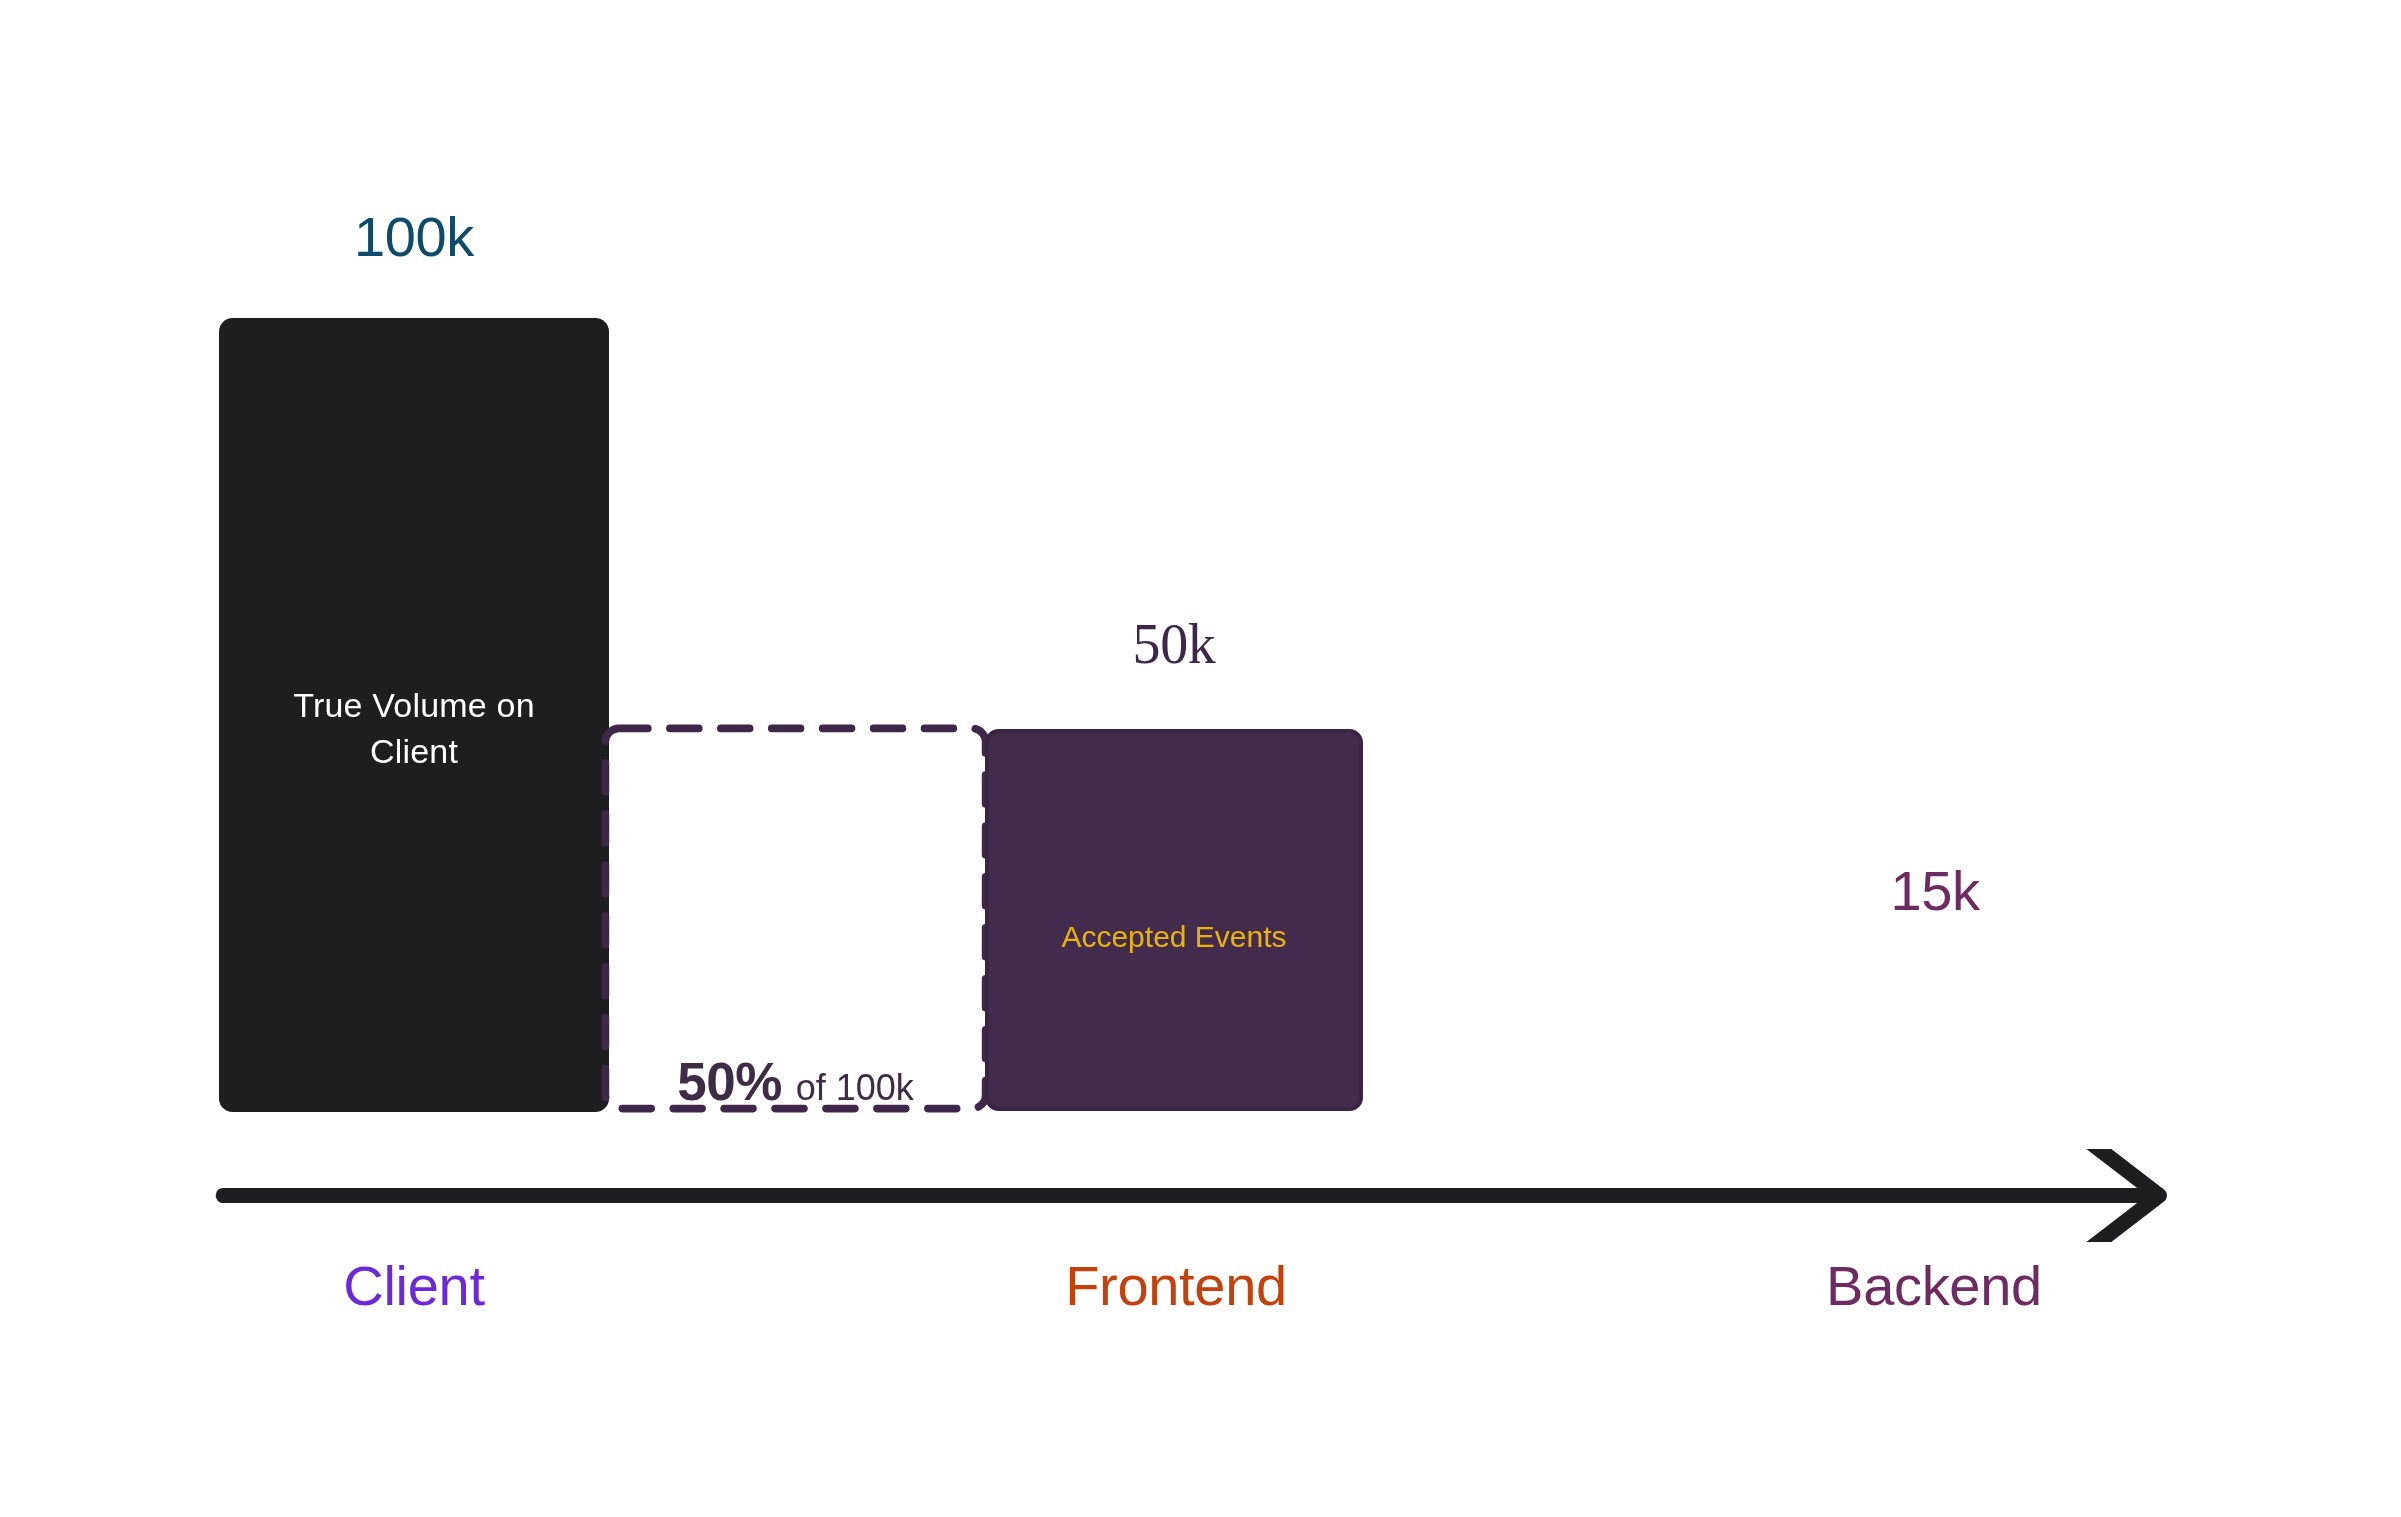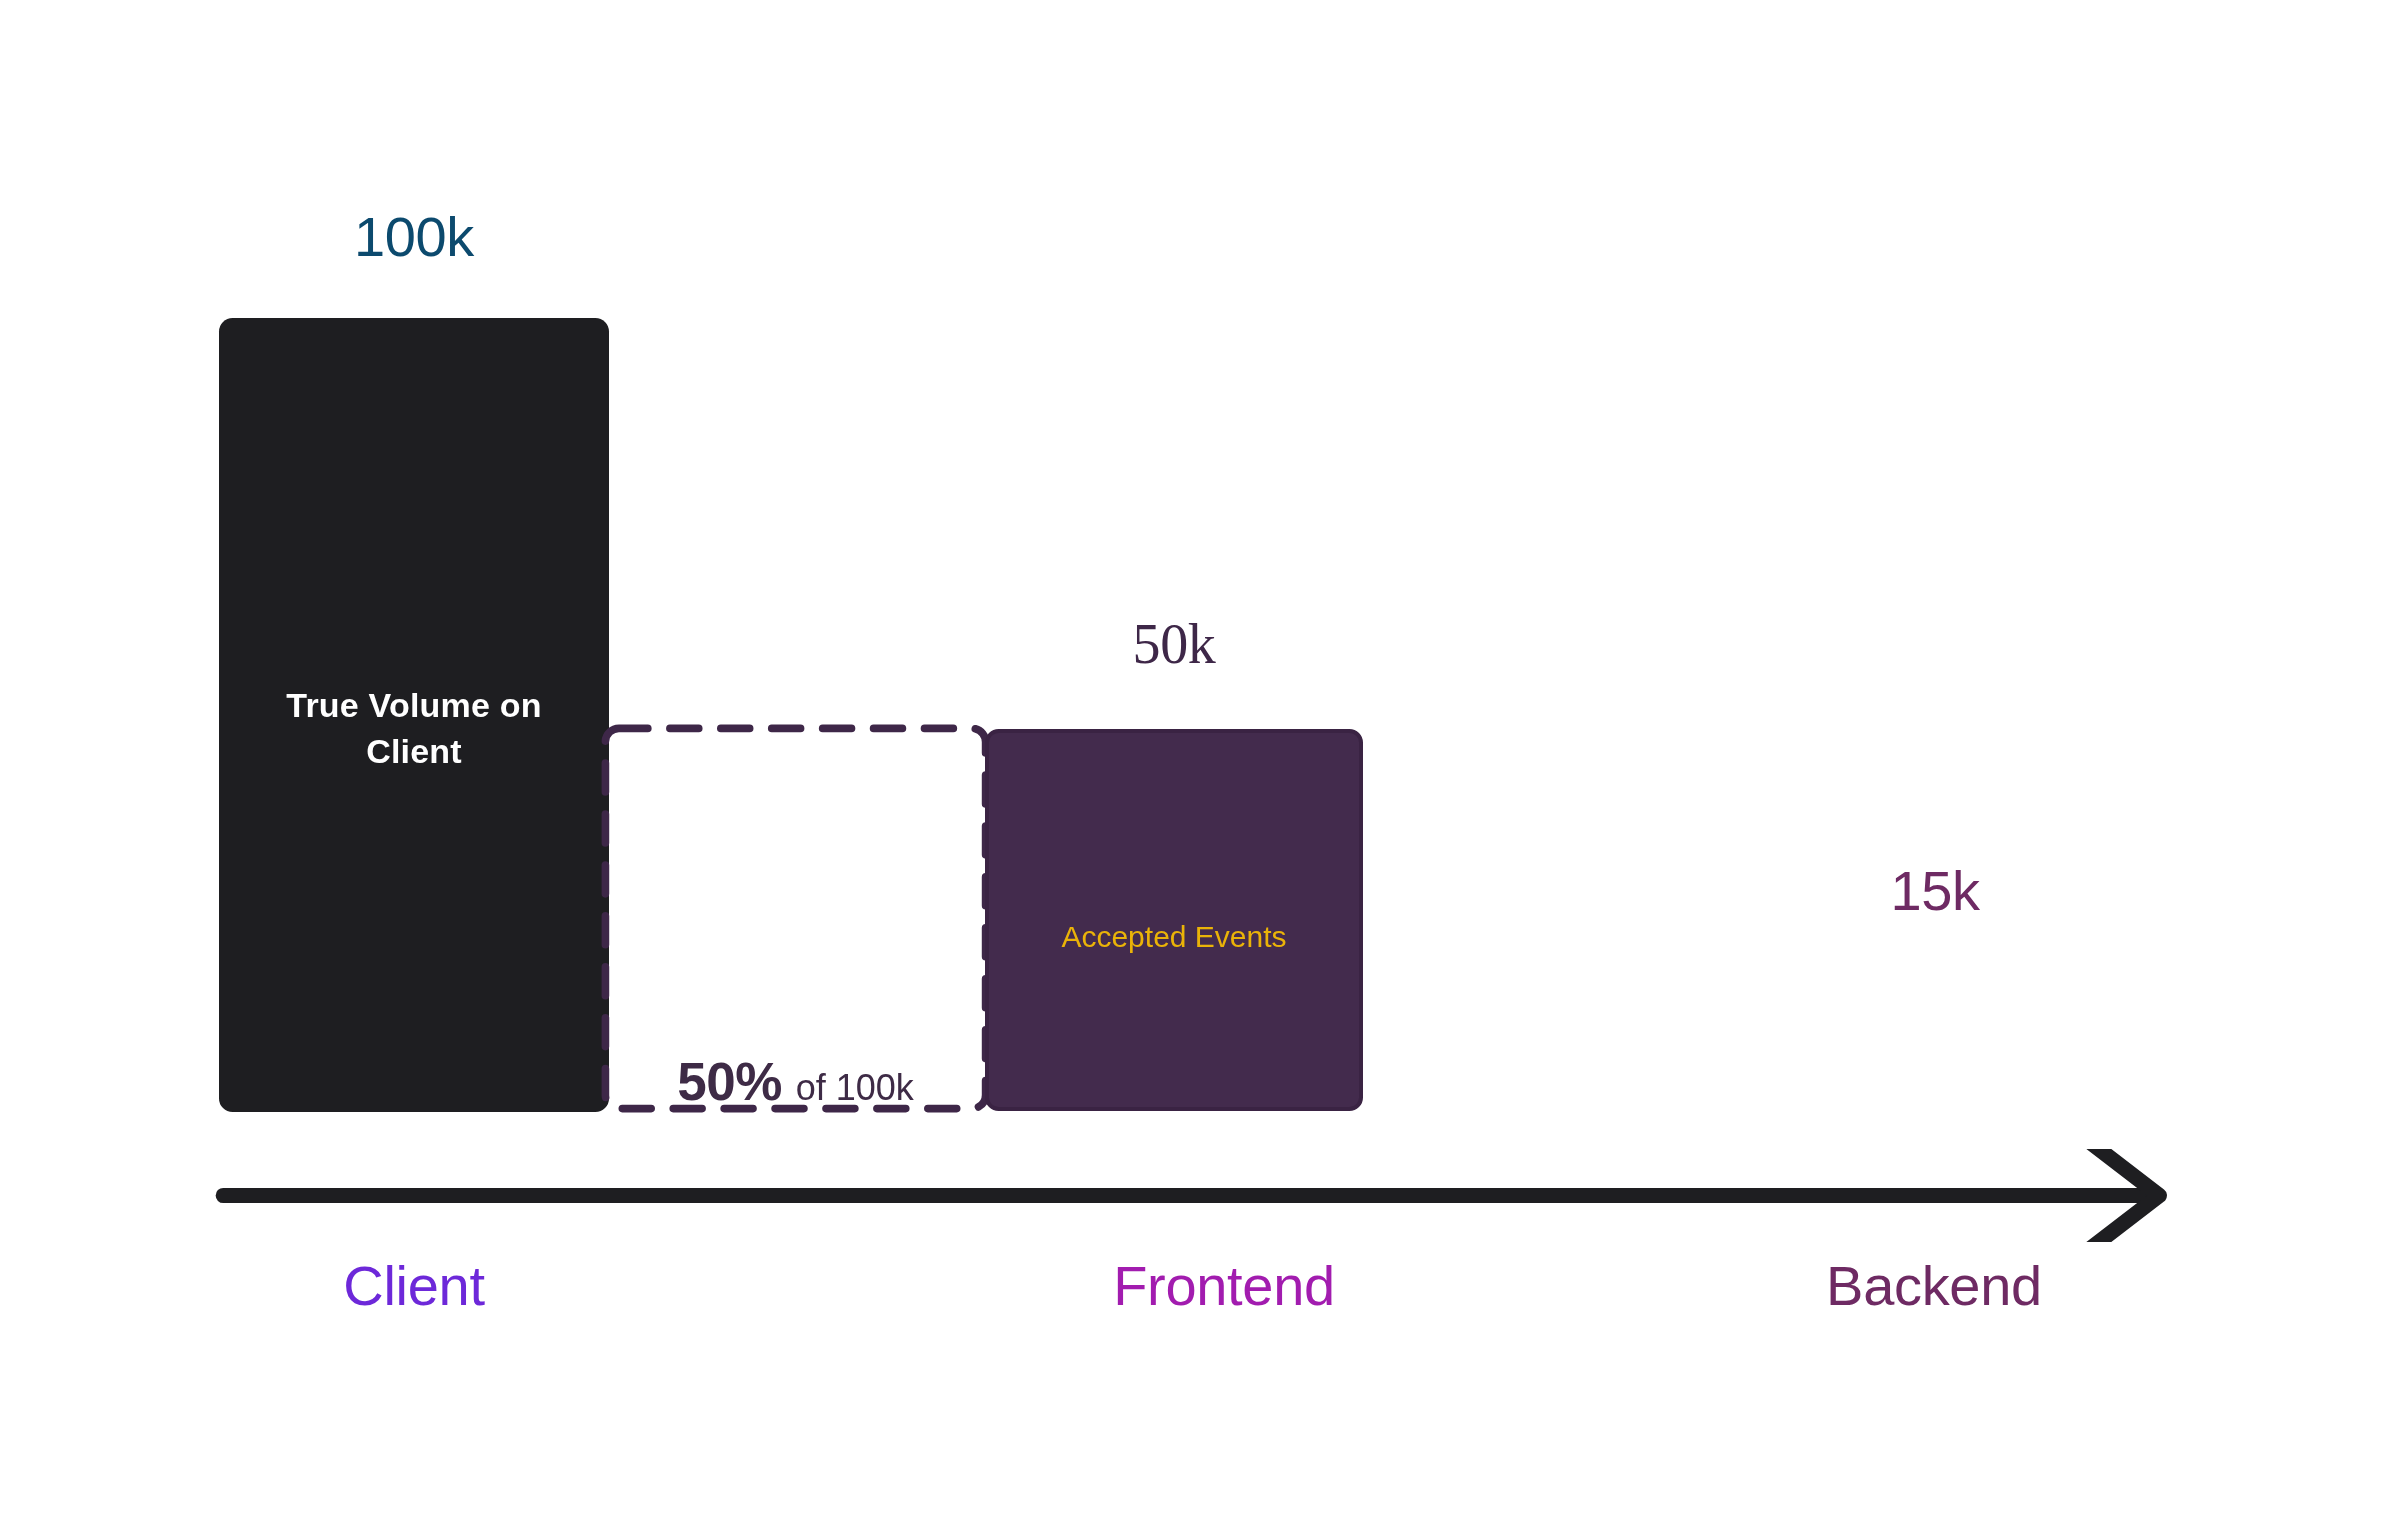--- a/index.html
+++ b/index.html
@@ -38,21 +38,21 @@
     top: 318px;
     width: 390px;
     height: 794px;
     background: #1E1E21;
     border-radius: 13.6px;
   }
   .bar-client .bar-label {
     color: #ffffff;
     font-size: 34px;
     line-height: 1.35;
-    font-weight: 700;
+    font-weight: 400;
     letter-spacing: 0.2px;
     width: 280px;
     
     position: absolute;
     top: 365px;
   }
 
   .bar-accepted {
     left: 985px;
     top: 729px;
@@ -181,21 +181,21 @@
   .stage-label {
     position: absolute;
     font-size: 56px;
     font-weight: 400;
     letter-spacing: -0.3px;
     text-align: center;
     white-space: nowrap;
     top: 1253px;
   }
   .stage-client   { left: 219px;  width: 390px; color: #6d28d9; }
-  .stage-frontend { left: 940px; width: 568px; color: #a21caf; }
+  .stage-frontend { left: 892px; width: 568px; color: #c2410c; }
   .stage-backend  { left: 1637px; width: 594px; color: #6E2A63; }
 </style>
 </head>
 <body>
 
 <div id="stage">
 
   <div class="value-label value-100k">100k</div>
 
   <div class="bar bar-client">

